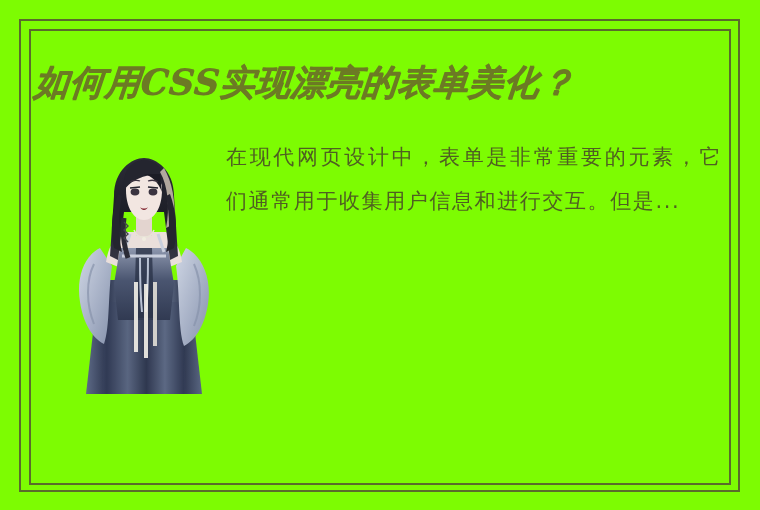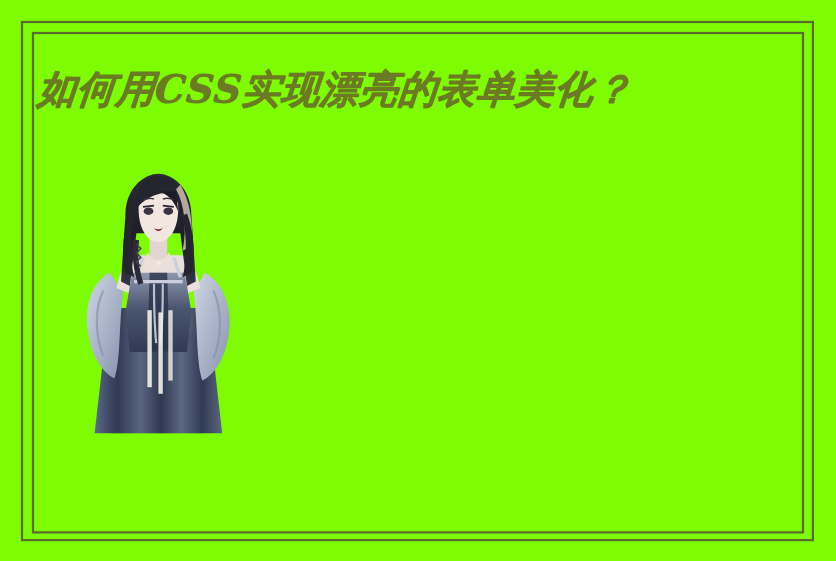--- a/index.html
+++ b/index.html
@@ -175,14 +175,15 @@
       <path d="M92 44 C96 64 96 84 92 100 L100 96 C104 78 102 58 96 42 Z" fill="#24252f"></path>
 
       <path d="M50 66 C48 80 50 94 54 106" stroke="#2a2b36" stroke-width="5" fill="none"></path>
       <path d="M50 70 L54 74 L50 78 L54 82 L50 86 L54 90" stroke="#43424f" stroke-width="1.4" fill="none"></path>
 
       <path d="M60 78 C64 88 76 88 80 78" stroke="#e8e3d6" stroke-width="1.6" fill="none"></path>
       <circle cx="70" cy="87" r="2" fill="#f0ecdf"></circle>
     </svg>
   </div>
 
+  <div class="body-text">在现代网页设计中，表单是非常重要的元素，它们通常用于收集用户信息和进行交互。但是...</div>
 
 </div>
 
 </body></html>

